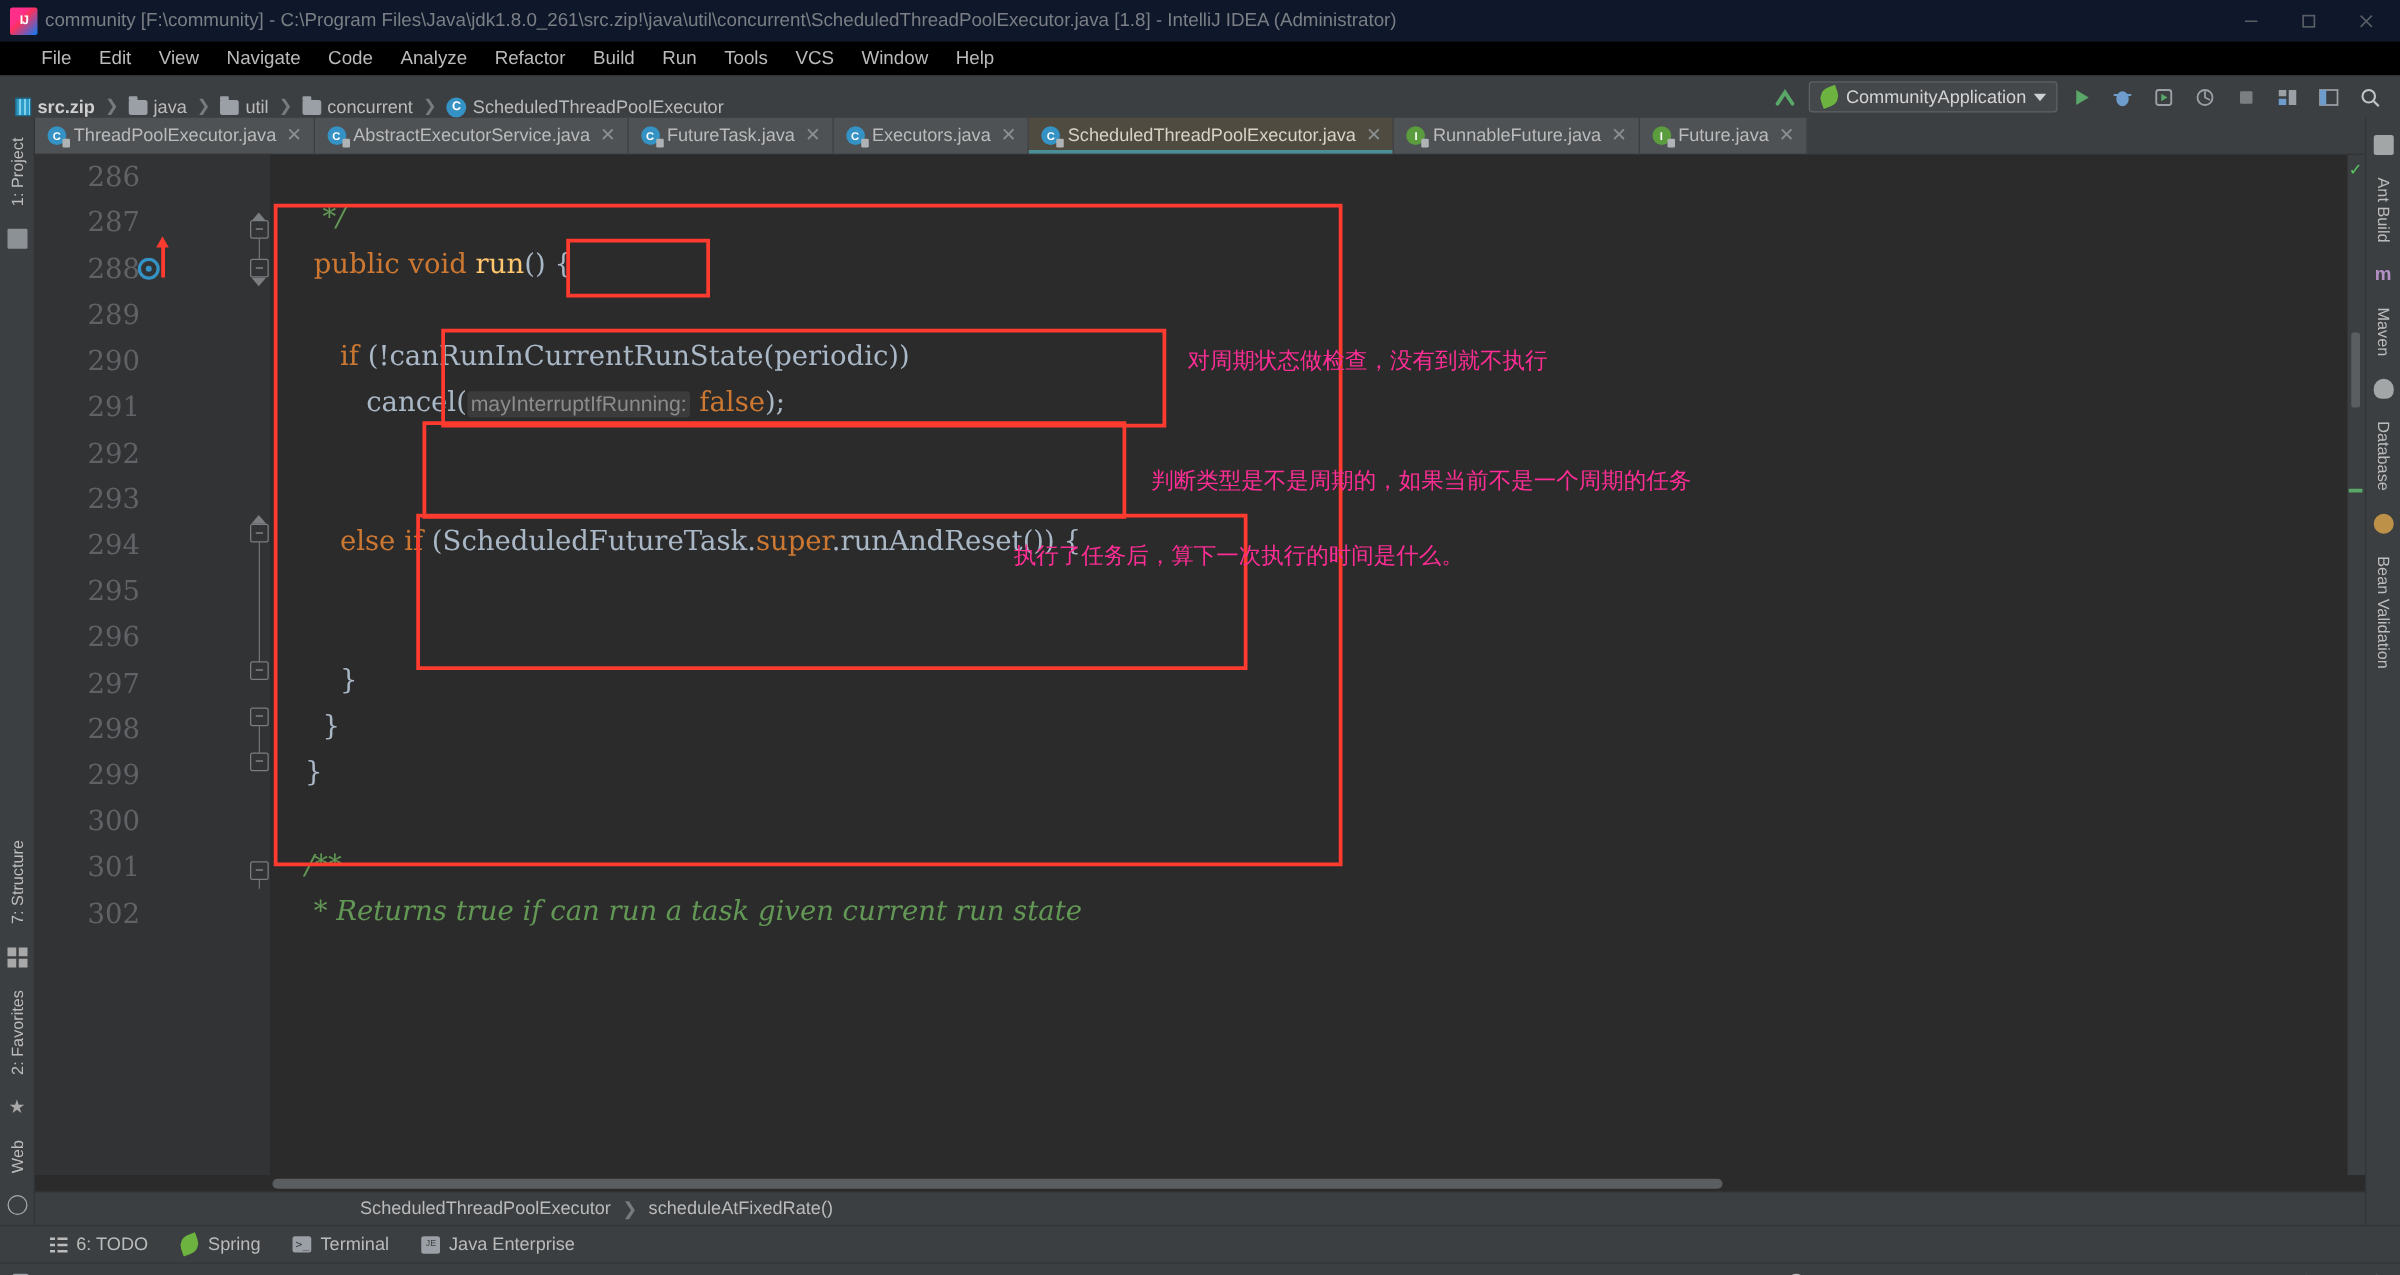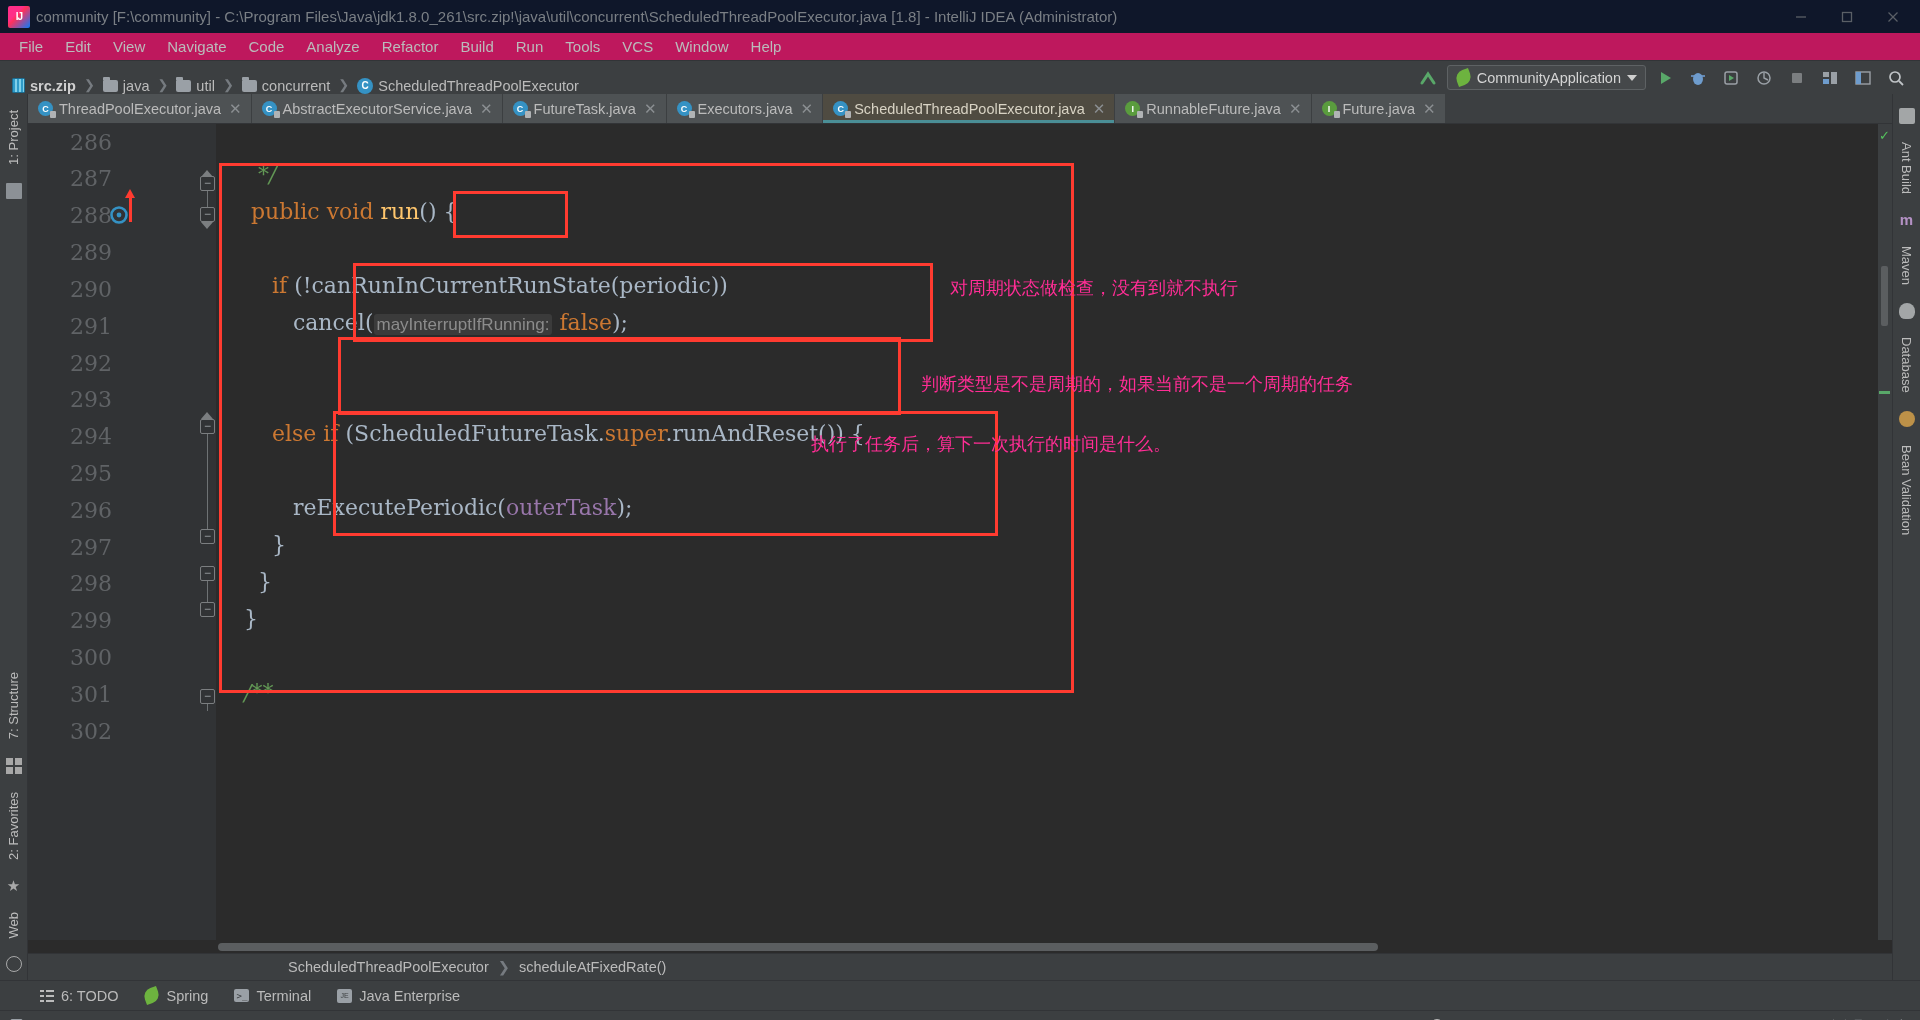--- a/index.html
+++ b/index.html
@@ -44,24 +44,24 @@
   .tb-btn {
     width: 46px; height: 33px;
     display: flex; align-items: center; justify-content: center;
     color: #5a5f66;
   }
   .tb-btn svg { display: block; }
 
   
   .menubar {
     height: 28px;
-    background: #be185d;
+    background: #000000;
     display: flex;
     align-items: center;
-    padding-left: 8px;
+    padding-left: 22px;
     border-bottom: 1px solid #323437;
   }
   .menu-item {
     font-size: 15px;
     color: #bbbbbb;
     padding: 3px 11px;
     white-space: nowrap;
   }
 
   
@@ -697,26 +697,26 @@
         </div>
         <div class="arrow-up" style="left:101px;top:72px;height:26px"></div>
       </div>
 
       <div class="code-layer">
         <div class="cline" style="top:33px"><span class="c-cmt">&nbsp;&nbsp;&nbsp;&nbsp;&nbsp;&nbsp;*/</span></div>
         <div class="cline" style="top:70px"><span class="c-kw">&nbsp;&nbsp;&nbsp;&nbsp;&nbsp;public void </span><span class="c-fn">run</span><span class="c-punc">() {</span></div>
         <div class="cline" style="top:144px"><span class="c-kw">&nbsp;&nbsp;&nbsp;&nbsp;&nbsp;&nbsp;&nbsp;&nbsp;if </span><span class="c-id">(!canRunInCurrentRunState(periodic))</span></div>
         <div class="cline" style="top:181px"><span class="c-id">&nbsp;&nbsp;&nbsp;&nbsp;&nbsp;&nbsp;&nbsp;&nbsp;&nbsp;&nbsp;&nbsp;cancel(</span><span class="c-hint">mayInterruptIfRunning:</span><span class="c-kw"> false</span><span class="c-id">);</span></div>
         <div class="cline" style="top:292px"><span class="c-kw">&nbsp;&nbsp;&nbsp;&nbsp;&nbsp;&nbsp;&nbsp;&nbsp;else if </span><span class="c-id">(ScheduledFutureTask.</span><span class="c-kw">super</span><span class="c-id">.runAndReset()) {</span></div>
-        <div class="cline" style="top:366px"><span class="c-id">&nbsp;&nbsp;&nbsp;&nbsp;&nbsp;&nbsp;&nbsp;&nbsp;&nbsp;&nbsp;&nbsp;reExecutePeriodic(</span><span class="c-field">outerTask</span><span class="c-id">);</span></div>
         <div class="cline" style="top:403px"><span class="c-id">&nbsp;&nbsp;&nbsp;&nbsp;&nbsp;&nbsp;&nbsp;&nbsp;}</span></div>
         <div class="cline" style="top:440px"><span class="c-id">&nbsp;&nbsp;&nbsp;&nbsp;&nbsp;&nbsp;}</span></div>
         <div class="cline" style="top:477px"><span class="c-id">&nbsp;&nbsp;&nbsp;&nbsp;}</span></div>
         <div class="cline" style="top:514px"><span class="c-id"></span></div>
         <div class="cline" style="top:551px"><span class="c-cmt">&nbsp;&nbsp;&nbsp;&nbsp;/**</span></div>
+        <div class="cline" style="top:588px"><span class="c-cmt">&nbsp;&nbsp;&nbsp;&nbsp;&nbsp;* Returns true if can run a task given current run state</span></div>
 
         <div class="abox" style="left:3px;   top:39px;  width:855px; height:530px;"></div>
         <div class="abox" style="left:237px; top:67px;  width:115px; height:47px;"></div>
         <div class="abox" style="left:137px; top:139px; width:580px; height:79px;"></div>
         <div class="abox" style="left:122px; top:213px; width:563px; height:78px;"></div>
         <div class="abox" style="left:117px; top:287px; width:665px; height:125px;"></div>
 
         <div class="anote" style="left:734px; top:152px;">对周期状态做检查，没有到就不执行</div>
         <div class="anote" style="left:705px; top:248px;">判断类型是不是周期的，如果当前不是一个周期的任务</div>
         <div class="anote" style="left:595px; top:308px;">执行了任务后，算下一次执行的时间是什么。</div>

